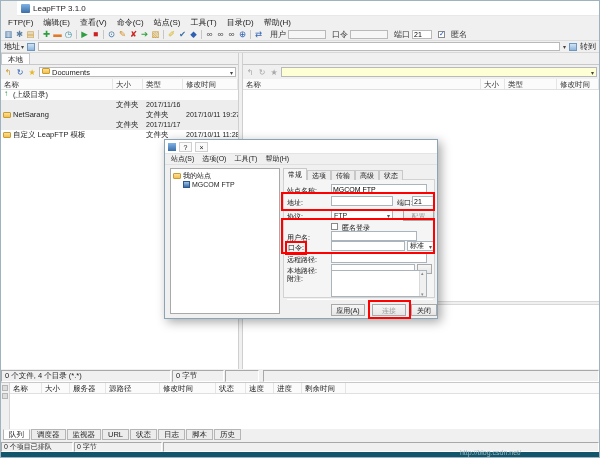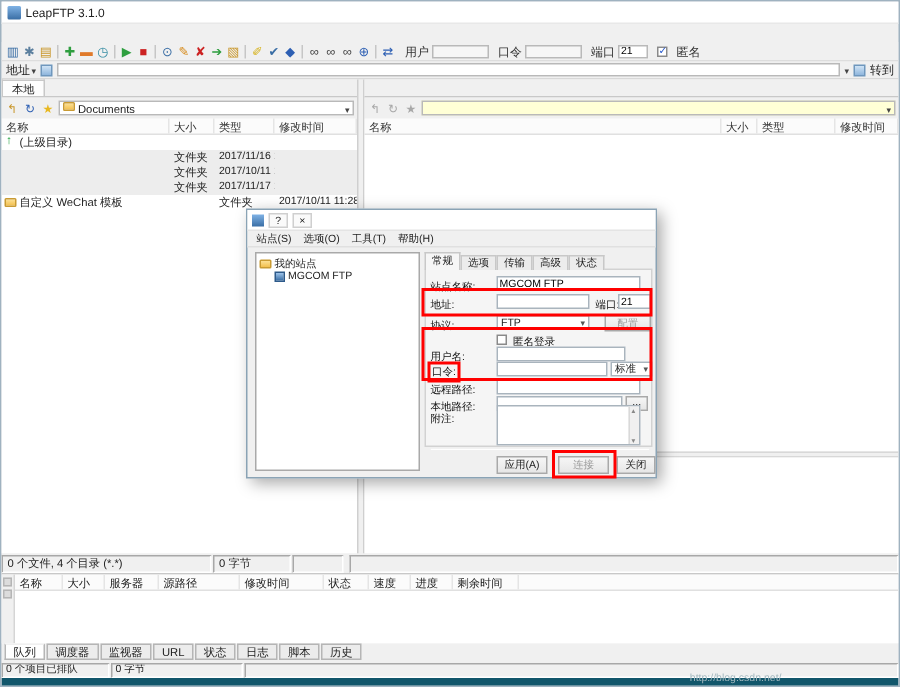--- a/index.html
+++ b/index.html
@@ -1,21 +1,21 @@
 <!DOCTYPE html>
 <html><head>
 <meta charset="utf-8">
 <style>
   *{box-sizing:border-box;margin:0;padding:0}
   html,body{background:#fff}
   body{font-family:"Liberation Sans",sans-serif}
   .window{position:relative;width:600px;height:458px;border:1px solid #9fb2c0;background:#f0f0f0;font-size:8px;color:#222;overflow:hidden}
 
   
-  .titlebar{position:absolute;top:0;left:0;right:0;height:15px;background:#fff;display:flex;align-items:center;gap:3px;padding-left:4px;border-bottom:1px solid #e8e8e8}
+  .titlebar{position:absolute;top:0;left:16px;right:0;height:15px;background:#fff;display:flex;align-items:center;gap:3px;padding-left:4px;border-bottom:1px solid #e8e8e8}
   .app-ico{width:9px;height:9px;background:linear-gradient(#7fb2e5,#3a6ea5);border-radius:1px;flex:none}
 
   
   .menubar{position:absolute;top:15px;height:12px;left:0;right:0;display:flex;align-items:center;padding-left:2px;background:#f0f0f0}
   .mi{padding:0 5px;font-size:8px;white-space:nowrap}
 
   
   .toolbar{position:absolute;top:27px;height:13px;left:0;right:0;display:flex;align-items:center;background:#f0f0f0;border-bottom:1px solid #ddd;padding-left:2px;overflow:hidden}
   #tbicons{display:flex;align-items:center}
   .ticon{width:11px;text-align:center;font-size:8.5px;line-height:11px}
@@ -58,21 +58,21 @@
   .folder-ico{width:8px;height:6px;background:linear-gradient(#fce094,#f3c04f);border:1px solid #c99b33;border-radius:1px;flex:none}
   .up-ico{width:8px;height:8px;flex:none;position:relative}
   .up-ico::before{content:"↑";position:absolute;top:-2px;left:1px;color:#1fa03c;font-weight:bold;font-size:8px}
   .rbody{height:211px;background:#fff;flex:none}
   .hsplit{height:4px;background:#f0f0f0;border-top:1px solid #d8d8d8;border-bottom:1px solid #d8d8d8;flex:none}
   .rlower{flex:1;background:#fff}
 
   
   .statusrow{position:absolute;top:368px;height:13px;left:0;right:0;display:flex;gap:1px;background:#f0f0f0;padding-top:1px}
   .scell{border:1px solid;border-color:#a8a8a8 #fff #fff #a8a8a8;background:#f0f0f0;font-size:7.5px;padding:0 3px;line-height:10px;overflow:hidden;white-space:nowrap}
-  .s1{width:140px}.s2{width:52px}.s3{width:34px;margin-right:3px}.s4{flex:1}
+  .s1{width:170px}.s2{width:52px}.s3{width:34px;margin-right:3px}.s4{flex:1}
 
   
   .queue{position:absolute;top:381px;height:47px;left:0;right:0;background:#fff;border-top:1px solid #c8c8c8;display:flex}
   .qstrip{width:9px;background:#f0f0f0;border-right:1px solid #d5d5d5;display:flex;flex-direction:column;align-items:center;padding-top:2px;gap:2px;flex:none}
   .qsbtn{width:6px;height:6px;background:#dcdcdc;border:1px solid #b5b5b5}
   .qmain{flex:1;display:flex;flex-direction:column;overflow:hidden}
   .qheader{height:11px;display:grid;grid-template-columns:32px 28px 36px 54px 56px 30px 28px 28px 44px 1fr;background:#fbfbfb;border-bottom:1px solid #e0e0e0;font-size:7.5px;flex:none}
   .qbody{flex:1;background:#fff}
   .queuetabs{position:absolute;top:428px;height:13px;left:0;right:0;background:#f0f0f0;display:flex;align-items:flex-start;padding-left:2px;gap:1px}
   .qtab{background:#ececec;border:1px solid #b5b5b5;padding:0 5px;height:11px;line-height:10px;font-size:7.5px;white-space:nowrap}
@@ -118,20 +118,30 @@
 </head>
 <body>
 
 <div class="window">
 
   <div class="titlebar">
     <span class="app-ico"></span>
     <span>LeapFTP 3.1.0</span>
   </div>
 
+  <div class="menubar" id="menubar">
+      <span class="mi">FTP(F)</span>
+      <span class="mi">编辑(E)</span>
+      <span class="mi">查看(V)</span>
+      <span class="mi">命令(C)</span>
+      <span class="mi">站点(S)</span>
+      <span class="mi">工具(T)</span>
+      <span class="mi">目录(D)</span>
+      <span class="mi">帮助(H)</span>
+    </div>
 
   <div class="toolbar">
     <span id="tbicons">
         <span class="ticon" style="color: rgb(58, 110, 165);">▥</span>
         <span class="ticon" style="color: rgb(91, 127, 158);">✱</span>
         <span class="ticon" style="color: rgb(201, 151, 43);">▤</span>
         <span class="tsep"></span>
         <span class="ticon" style="color: rgb(46, 158, 63);">✚</span>
         <span class="ticon" style="color: rgb(224, 122, 42);">▬</span>
         <span class="ticon" style="color: rgb(58, 143, 165);">◷</span>
@@ -212,33 +222,37 @@
             <span class="cell"></span>
             <span class="cell"></span>
             <span class="cell dtc"></span>
           </div>
           <div class="lrow alt">
             <span class="cell"></span>
             <span class="cell">文件夹</span>
             <span class="cell dtc">2017/11/16 17:30</span>
           </div>
           <div class="lrow alt">
+            <span class="ncell">
+              <span class="folder-ico"></span>
+              <span class="ntext">NetSarang</span>
+            </span>
             <span class="cell"></span>
             <span class="cell">文件夹</span>
             <span class="cell dtc">2017/10/11 19:27</span>
           </div>
           <div class="lrow alt">
             <span class="cell"></span>
             <span class="cell">文件夹</span>
             <span class="cell dtc">2017/11/17 19:16</span>
           </div>
           <div class="lrow">
             <span class="ncell">
               <span class="folder-ico"></span>
-              <span class="ntext">自定义 WeChat 模板</span>
+              <span class="ntext">自定义 LeapFTP 模板</span>
             </span>
             <span class="cell"></span>
             <span class="cell">文件夹</span>
             <span class="cell dtc">2017/10/11 11:28</span>
           </div>
         </div>
     </div>
 
     <div class="rpanel">
       <div class="tabstrip"></div>

